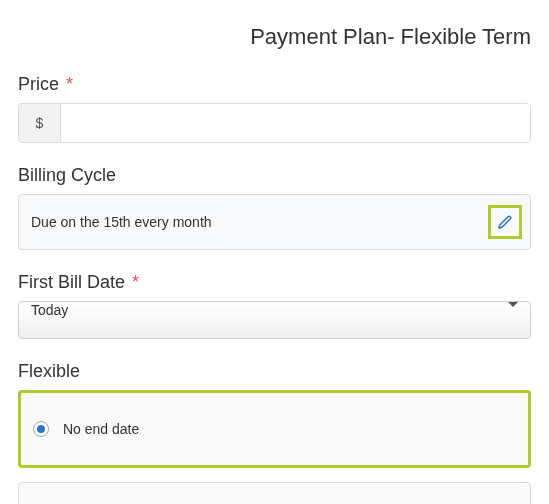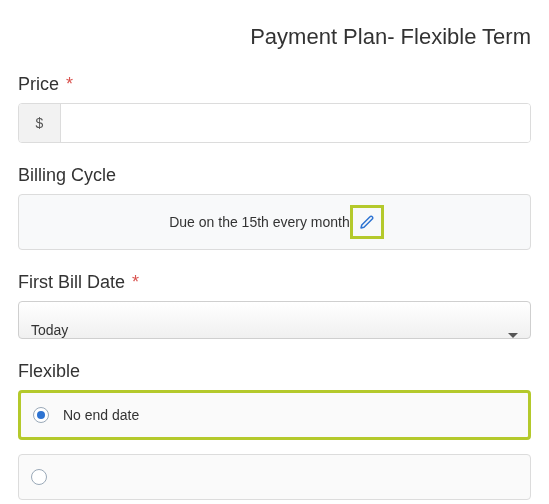--- a/index.html
+++ b/index.html
@@ -49,54 +49,54 @@
     font-size: 14px;
     outline: none;
     background: #fff;
   }
   .billing-cycle-box {
     border: 1px solid #dcdcdc;
     border-radius: 4px;
     background: #f8f9fa;
     display: flex;
     align-items: center;
-    justify-content: center;
+    justify-content: space-between;
     padding: 10px 8px 10px 12px;
   }
   .edit-icon-wrap {
     border: 3px solid #b4c92b;
     width: 34px;
     height: 34px;
     display: flex;
     align-items: center;
     justify-content: center;
     cursor: pointer;
   }
   .select-box {
     border: 1px solid #cfcfcf;
     border-radius: 4px;
     background: linear-gradient(#ffffff, #f0f0f0);
     height: 38px;
     display: flex;
-    align-items: flex-end;
+    align-items: flex-start;
     justify-content: space-between;
     padding: 0 12px;
     cursor: pointer;
   }
   .caret-down {
     width: 0; height: 0;
     border-left: 5px solid transparent;
     border-right: 5px solid transparent;
     border-top: 5px solid #555;
   }
   .radio-option {
     border: 1px solid #dcdcdc;
     border-radius: 4px;
     background: #fafafa;
-    padding: 14px 12px;
+    padding: 28px 12px;
     display: flex;
     align-items: center;
     gap: 14px;
     cursor: pointer;
     margin-bottom: 14px;
   }
   .radio-option.highlighted {
     border: 3px solid #b4c92b;
   }
   .radio-outer {

